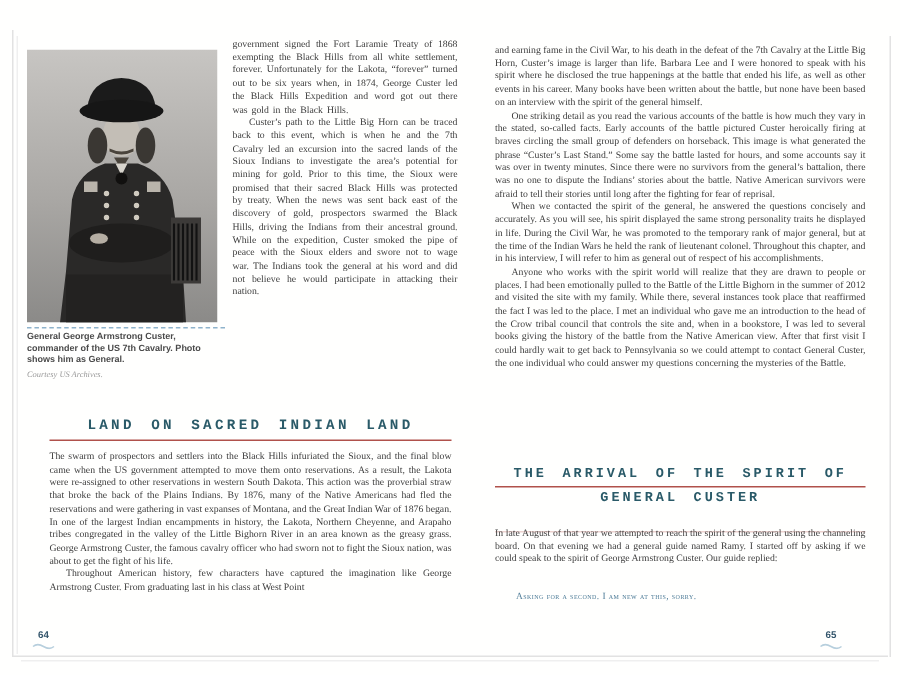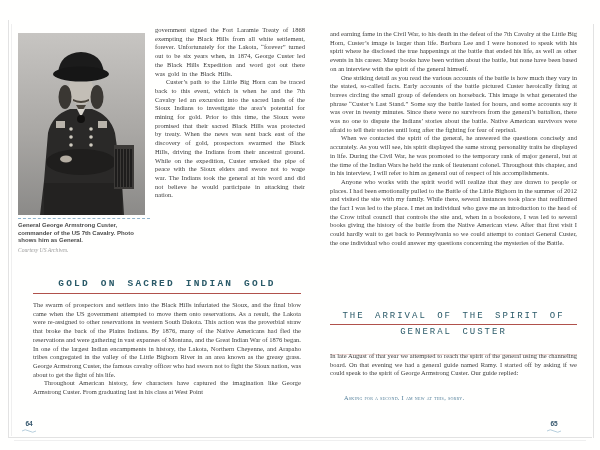--- a/index.html
+++ b/index.html
@@ -45,21 +45,21 @@
 
   .pagenum{position:absolute;font-family:"Liberation Sans","DejaVu Sans",sans-serif;font-weight:bold;font-size:6.5px;color:#33556b;text-align:center;width:18px;}
   .pagenum .flourish{display:block;margin:1px auto 0;}
   .pagenum.left{left:20px;top:420px;}
   .pagenum.right{left:545px;top:420px;}
 
   
   .right-body-top{position:absolute;left:330px;top:30px;width:247px;}
   .chapter-heading{
     position:absolute;left:330px;top:311px;width:247px;text-align:center;
-    font-family:"Liberation Mono","DejaVu Sans Mono",monospace;font-weight:normal;
+    font-family:"Liberation Mono","DejaVu Sans Mono",monospace;font-weight:bold;
     font-size:9px;letter-spacing:2px;word-spacing:3px;color:var(--heading-teal);
   }
   .chapter-heading .h-line1{padding-bottom:3px;border-bottom:1.5px solid var(--rule-red);}
   .chapter-heading .h-line2{padding-top:2px;padding-bottom:17px;border-bottom:1px solid var(--rule-faint);}
   .right-body-bottom{position:absolute;left:330px;top:352px;width:247px;}
   .spirit-reply{
     position:absolute;left:344px;top:394px;width:230px;
     font-size:6.3px;line-height:8.5px;font-variant:small-caps;letter-spacing:0.3px;
     color:var(--quote-blue);
   }
@@ -134,21 +134,21 @@
     <div class="caption">
       <div class="cap-bold">General George Armstrong Custer, commander of the US 7th Cavalry. Photo shows him as General.</div>
       <div class="cap-credit">Courtesy US Archives.</div>
     </div>
 
     <div class="left-col">
       <p class="para">government signed the Fort Laramie Treaty of 1868 exempting the Black Hills from all white settlement, forever. Unfortunately for the Lakota, “forever” turned out to be six years when, in 1874, George Custer led the Black Hills Expedition and word got out there was gold in the Black Hills.</p>
       <p class="para">Custer’s path to the Little Big Horn can be traced back to this event, which is when he and the 7th Cavalry led an excursion into the sacred lands of the Sioux Indians to investigate the area’s potential for mining for gold. Prior to this time, the Sioux were promised that their sacred Black Hills was protected by treaty. When the news was sent back east of the discovery of gold, prospectors swarmed the Black Hills, driving the Indians from their ancestral ground. While on the expedition, Custer smoked the pipe of peace with the Sioux elders and swore not to wage war. The Indians took the general at his word and did not believe he would participate in attacking their nation.</p>
     </div>
 
-    <div class="section-heading">GOLD ON SACRED INDIAN GOLD</div>
+    <div class="section-heading">LAND ON SACRED INDIAN LAND</div>
 
     <div class="left-body">
       <p class="para">The swarm of prospectors and settlers into the Black Hills infuriated the Sioux, and the final blow came when the US government attempted to move them onto reservations. As a result, the Lakota were re-assigned to other reservations in western South Dakota. This action was the proverbial straw that broke the back of the Plains Indians. By 1876, many of the Native Americans had fled the reservations and were gathering in vast expanses of Montana, and the Great Indian War of 1876 began. In one of the largest Indian encampments in history, the Lakota, Northern Cheyenne, and Arapaho tribes congregated in the valley of the Little Bighorn River in an area known as the greasy grass. George Armstrong Custer, the famous cavalry officer who had sworn not to fight the Sioux nation, was about to get the fight of his life.</p>
       <p class="para">Throughout American history, few characters have captured the imagination like George Armstrong Custer. From graduating last in his class at West Point</p>
     </div>
 
     <div class="pagenum left">
       <span>64</span>
       <svg class="flourish" width="16" height="5" viewBox="0 0 16 5">
         <path d="M1,3 Q4,0.5 8,3 T15,3" fill="none" stroke="#b7cfdd" stroke-width="1"></path>

